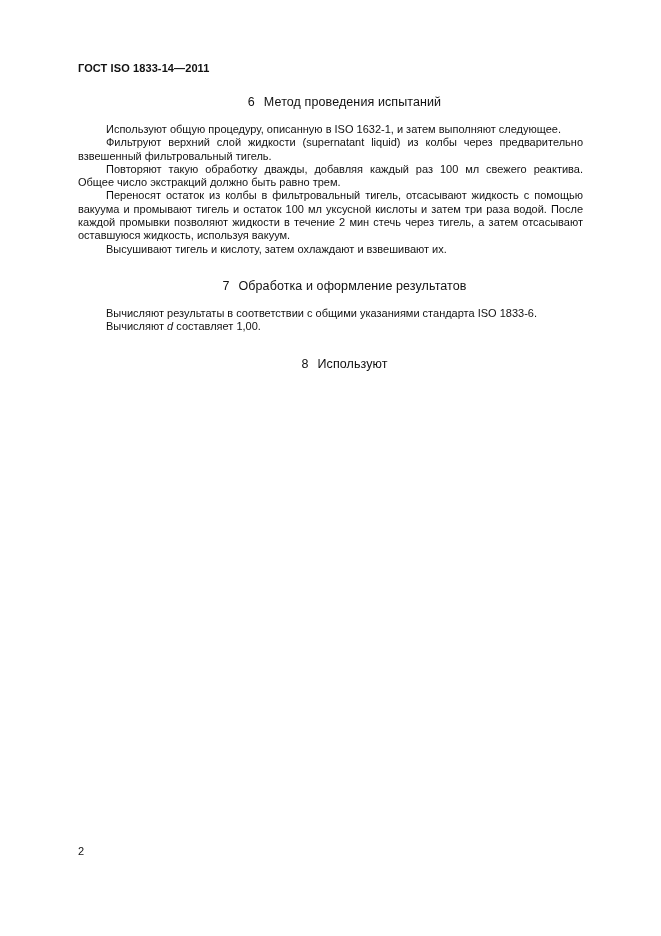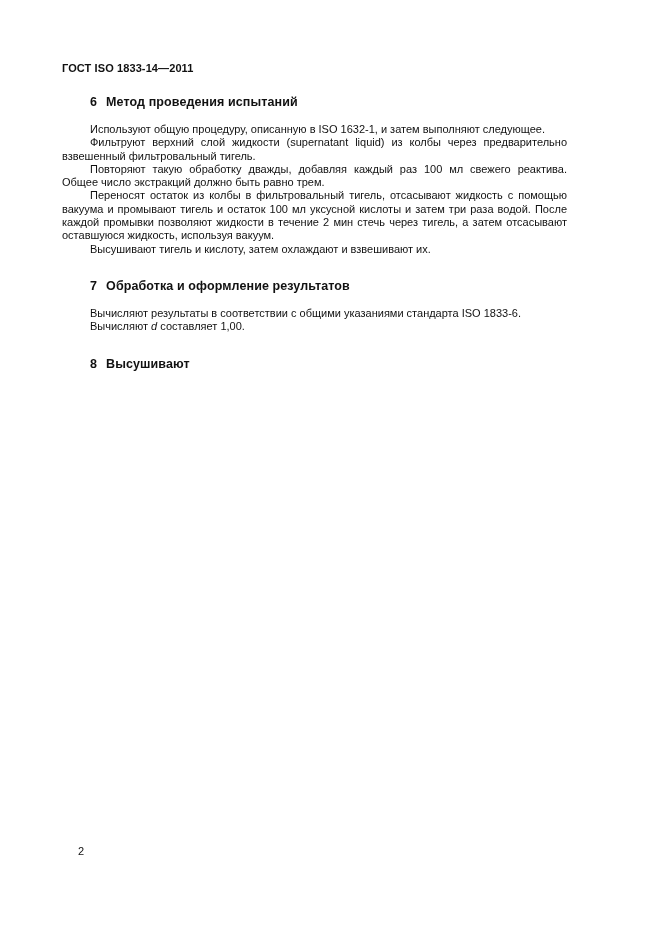--- a/index.html
+++ b/index.html
@@ -13,36 +13,37 @@
     height: 936px;
     background: #ffffff;
     box-sizing: border-box;
     outline: 1px solid #e3e3e3;
     font-family: "Liberation Sans", sans-serif;
     color: #111111;
     overflow: hidden;
   }
   .content {
     position: absolute;
-    left: 62px;
+    left: 78px;
     top: 62px;
     width: 505px;
   }
   .doc-header {
     font-size: 11px;
     font-weight: bold;
     letter-spacing: 0.1px;
     margin: 0 0 21px 0;
   }
   h2.heading {
     font-size: 12.5px;
-    font-weight: bold;
+    font-weight: normal;
     margin: 0 0 14px 0;
     padding-left: 28px;
     letter-spacing: 0.1px;
+    text-align: center;
   }
   section.sect {
     margin: 0;
   }
   section.sect + section.sect h2.heading {
     margin-top: 23px;
   }
   p.body {
     margin: 0;
     font-size: 11px;
@@ -81,19 +82,19 @@
       <p class="body">Высушивают тигель и кислоту, затем охлаждают и взвешивают их.</p>
     </section>
 
     <section class="sect">
       <h2 class="heading"><span class="h-num">7</span><span>Обработка и оформление результатов</span></h2>
       <p class="body">Вычисляют результаты в соответствии с общими указаниями стандарта ISO 1833-6.</p>
       <p class="body"><span>Вычисляют </span><span class="italic">d</span><span> составляет 1,00.</span></p>
     </section>
 
     <section class="sect">
-      <h2 class="heading"><span class="h-num">8</span><span>Высушивают</span></h2>
+      <h2 class="heading"><span class="h-num">8</span><span>Используют</span></h2>
     </section>
 
   </div>
 
   <div class="page-number">2</div>
 </div>
 
 </body></html>

